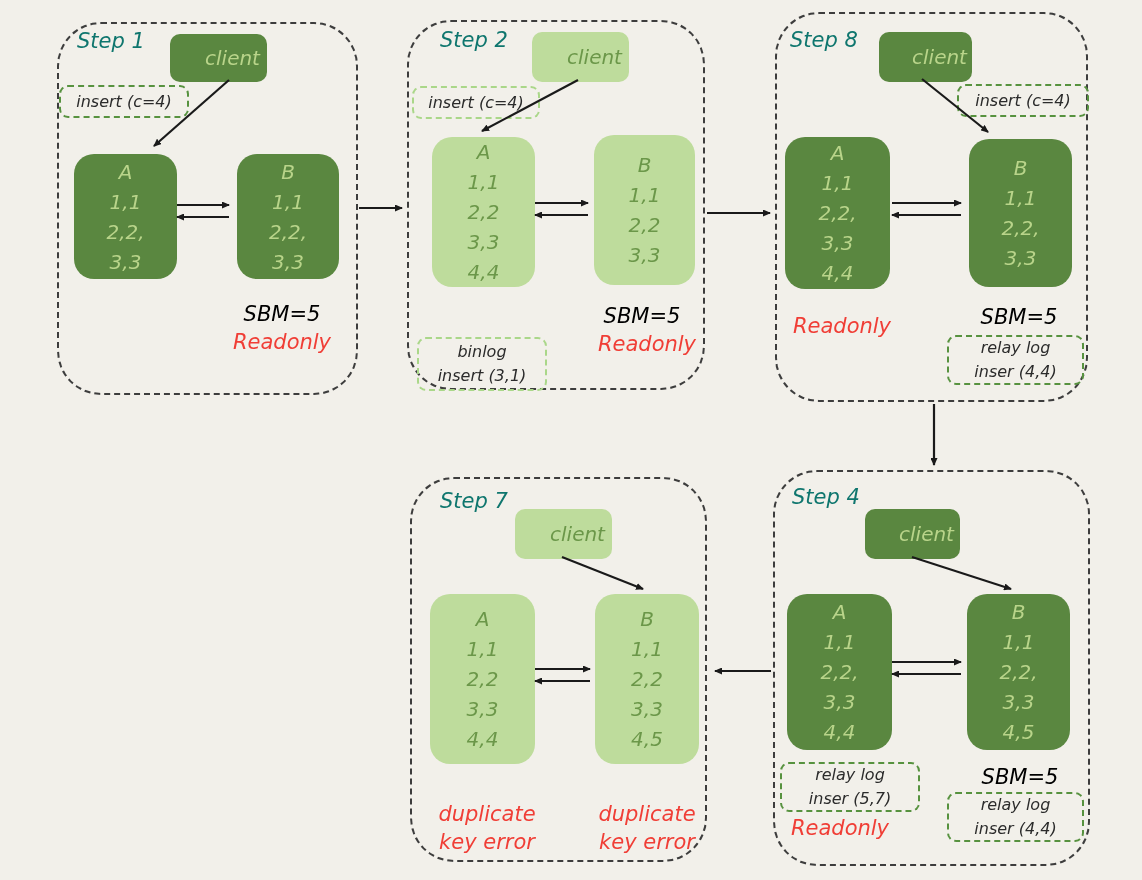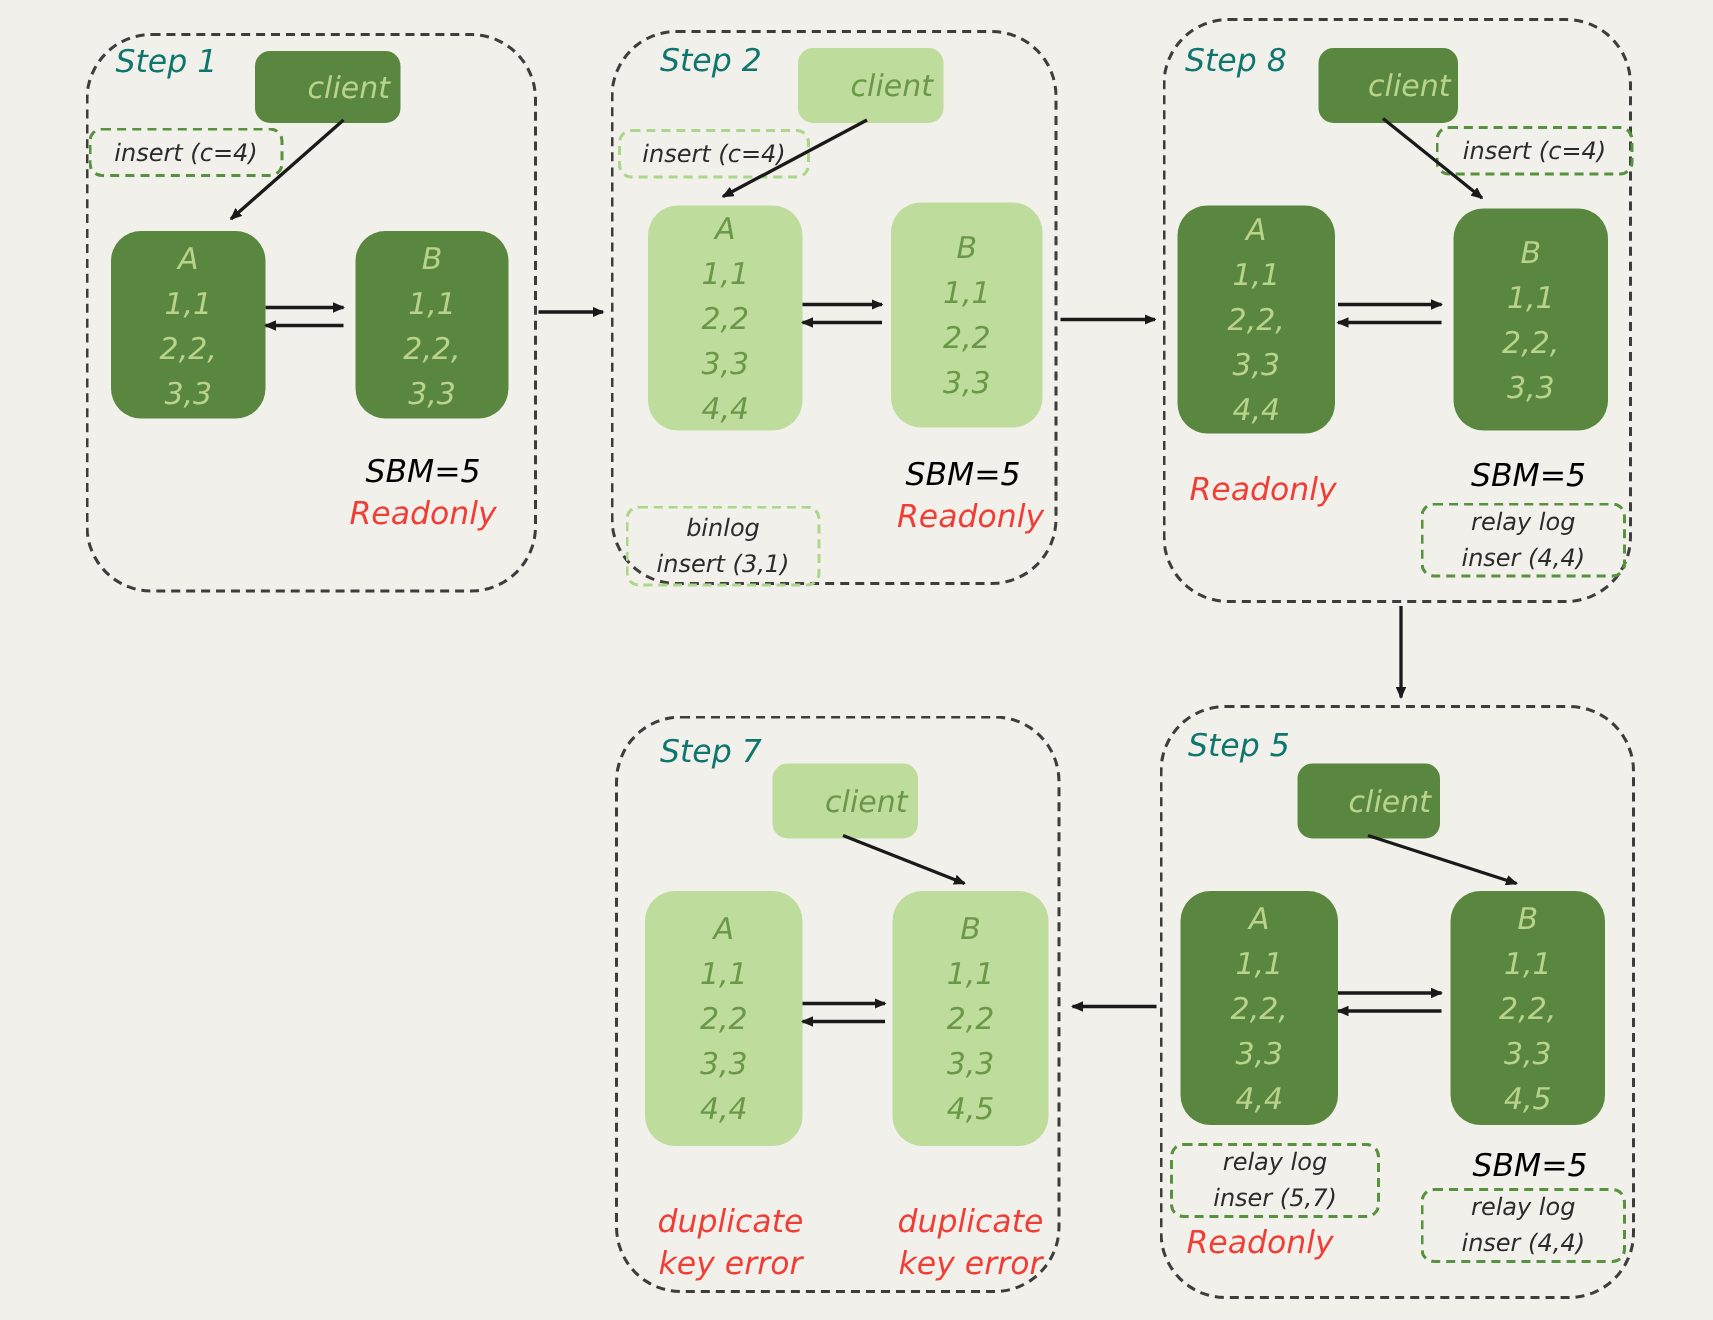--- a/index.html
+++ b/index.html
@@ -144,21 +144,21 @@
     </div>
     <div class="red-note" style="left:10px;top:298px;width:110px;">Readonly</div>
     <div class="sbm" style="left:187px;top:291px;width:110px;">SBM=5</div>
     <div class="note dash-dark" style="left:170px;top:321px;width:137px;height:50px;">
       <span>relay log</span>
       <span>inser (4,4)</span>
     </div>
   </div>
 
   <div class="panel" style="left:773px;top:470px;width:317px;height:396px;">
-    <div class="step-label" style="left:17px;top:13px;">Step 5</div>
+    <div class="step-label" style="left:17px;top:13px;">Step 4</div>
     <div class="client theme-dark" style="left:90px;top:37px;width:95px;height:50px;">
       <span>client</span>
     </div>
     <div class="node theme-dark" style="left:12px;top:122px;width:105px;height:156px;">
       <div>A</div>
       <div>1,1</div>
       <div>2,2,</div>
       <div>3,3</div>
       <div>4,4</div>
     </div>

